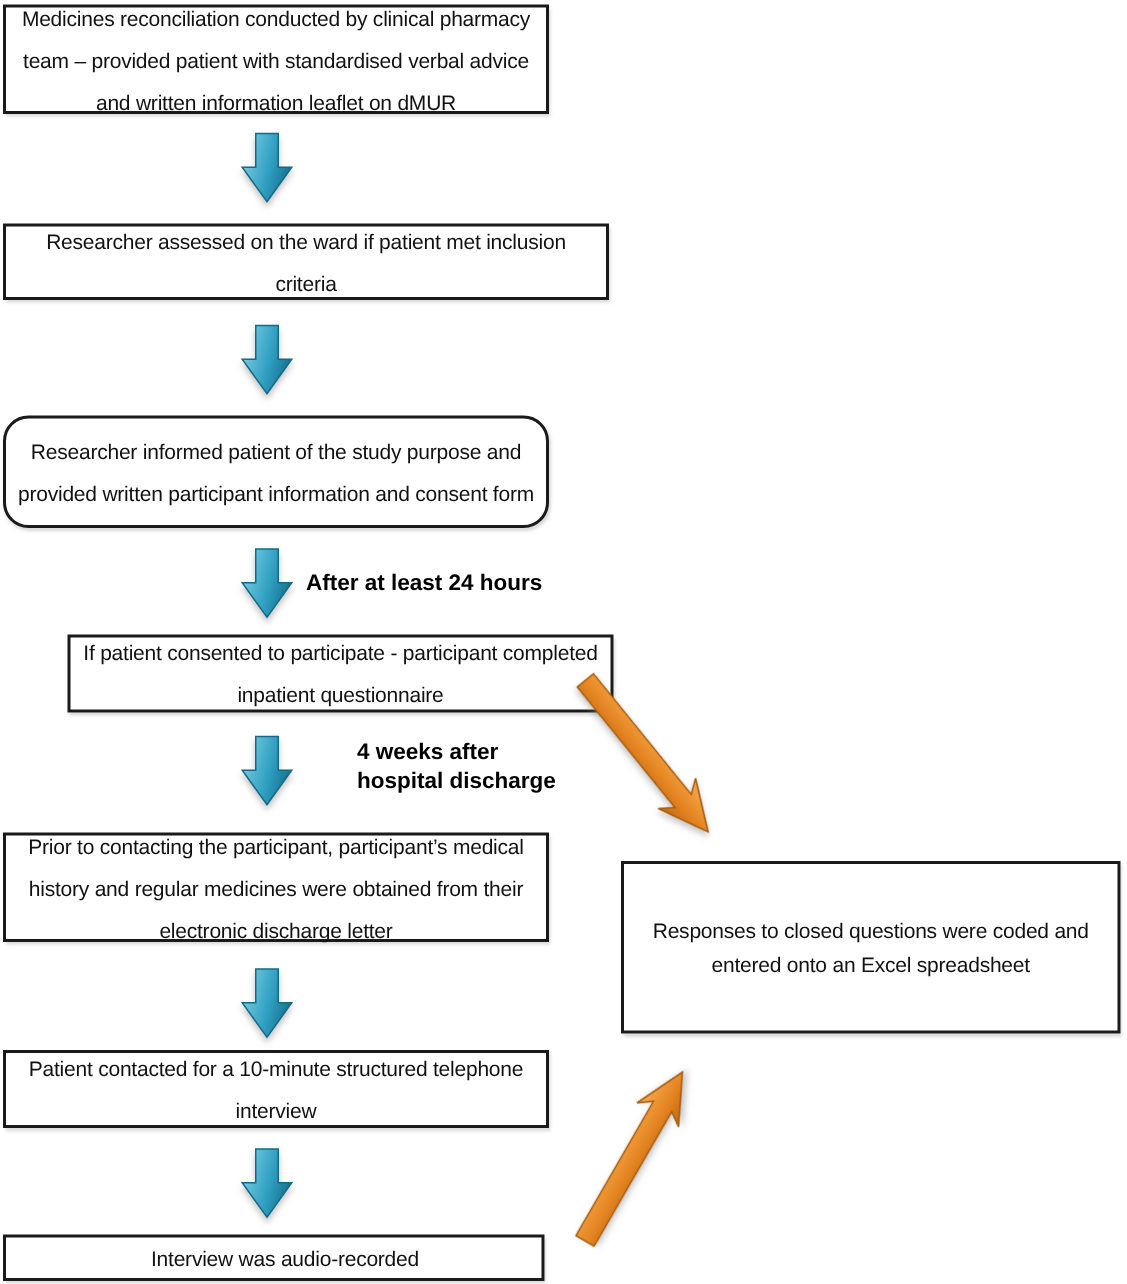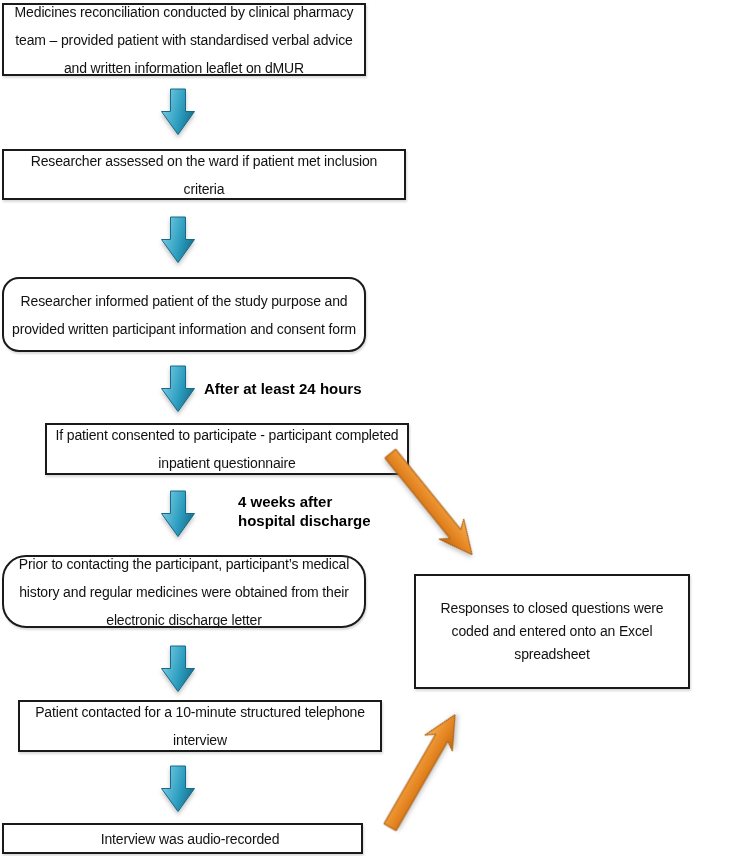--- a/index.html
+++ b/index.html
@@ -12,25 +12,25 @@
     border:2px solid #1a1a1a; background:#fff;
     display:flex; align-items:center; justify-content:center;
     text-align:center; font-size:14px; line-height:28px;
     letter-spacing:-0.15px; padding:2px 5px;
     box-shadow:1px 2px 2px rgba(150,150,150,0.35);
   }
   .b1 { left:2px;  top:3px;   width:364px; height:73px; }
   .b2 { left:2px;  top:149px; width:404px; height:51px; }
   .b3 { left:2px;  top:277px; width:364px; height:75px;border-radius:17px; }
   .b4 { left:2px;  top:423px; width:364px; height:52px;margin-left:43px; }
-  .b5 { left:2px;  top:555px; width:364px; height:73px;border-radius:24px; }
-  .b6 { left:2px;  top:700px; width:364px; height:52px;margin-left:16px; }
+  .b5 { left:2px;  top:555px; width:364px; height:73px; }
+  .b6 { left:2px;  top:700px; width:364px; height:52px; }
   .b7 { left:2px;  top:823px; width:361px; height:31px;padding-left:20px; }
   .side-box {
-    left:414px; top:574px; width:276px; height:115px;
+    left:414px; top:574px; width:333px; height:115px;
     flex-direction:column; line-height:23px;
   }
   .blue-arrow {
     position:absolute; left:160px; width:36px; height:48px;
     filter:drop-shadow(0px 3px 2px rgba(120,120,120,0.45));
   }
   .a1 { top:88px; }  .a2 { top:216px; } .a3 { top:365px; }
   .a4 { top:490px; } .a5 { top:645px; } .a6 { top:765px; }
   .orange-arrow {
     position:absolute; width:134px; height:36px;

